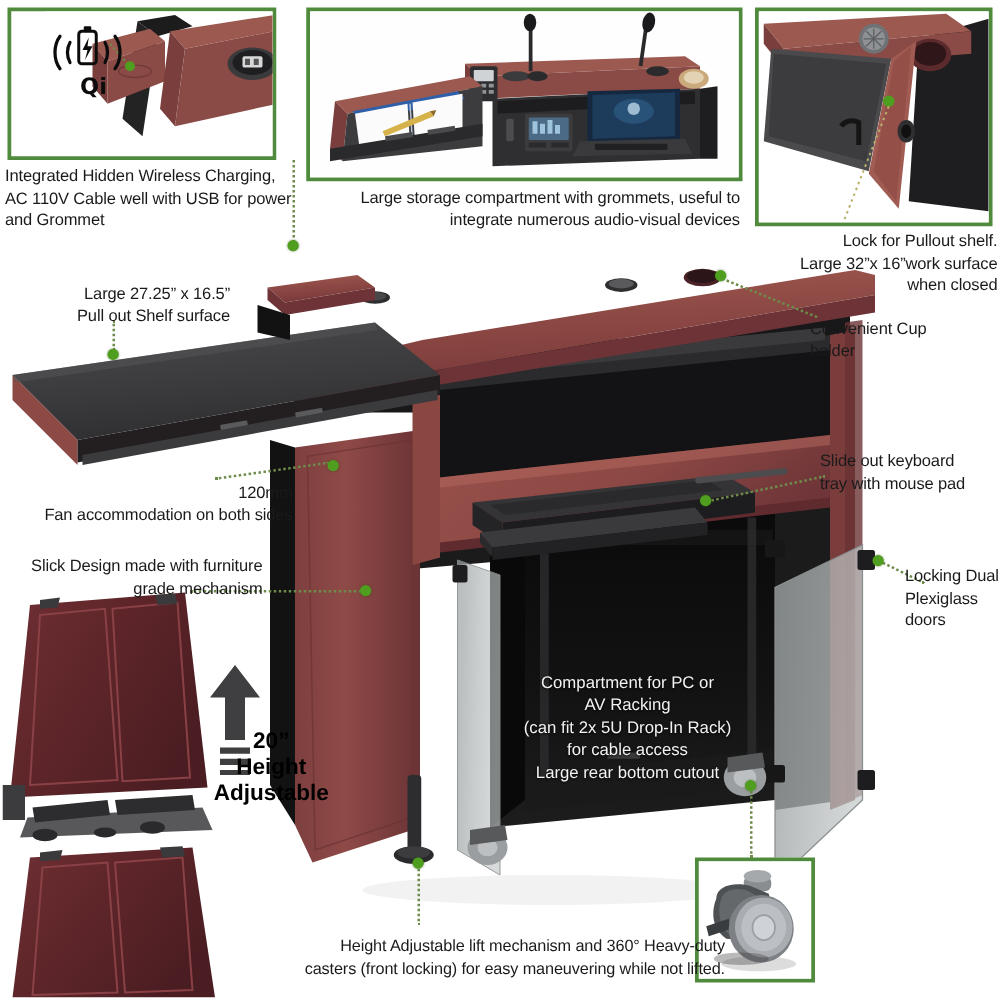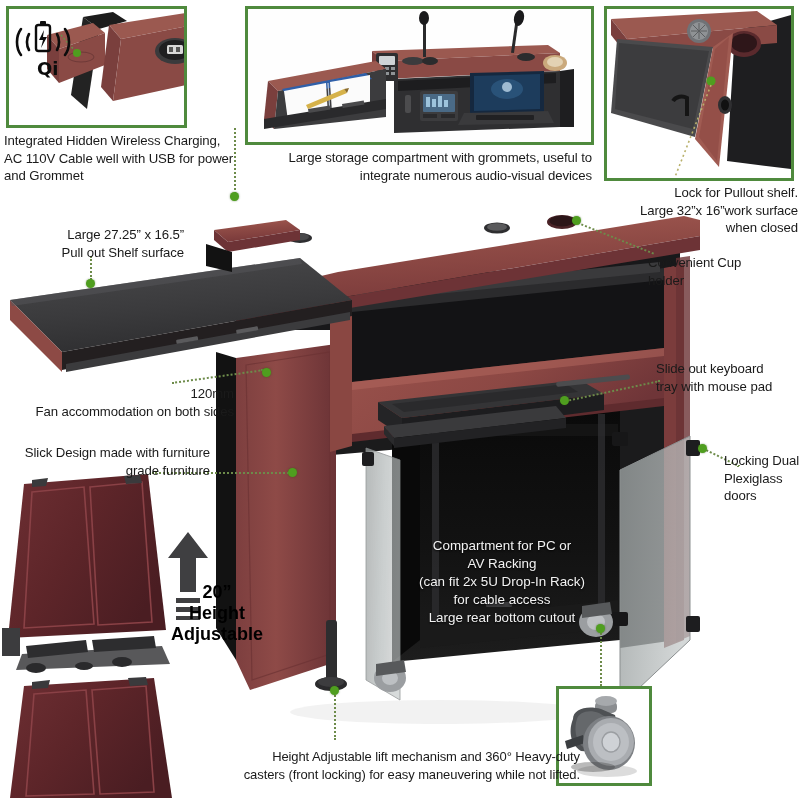--- a/index.html
+++ b/index.html
@@ -217,21 +217,21 @@
     <ellipse cx="390" cy="678" rx="8" ry="7" fill="#bdc0c3"></ellipse>
     <path d="M376,664 L404,660 L406,672 L376,676 Z" fill="#57595b"></path>
 
     <rect x="326" y="620" width="11" height="62" rx="3" fill="#2d2d2f"></rect>
     <ellipse cx="331" cy="684" rx="16" ry="7" fill="#2a2a2c"></ellipse>
     <ellipse cx="331" cy="682" rx="13" ry="5" fill="#3c3c3e"></ellipse>
 
     <ellipse cx="440" cy="712" rx="150" ry="12" fill="#000" opacity=".05"></ellipse>
   </svg>
 
-  <div class="inset" style="left:6px;top:6px;width:181px;height:122px;">
+  <div class="inset" style="left:6px;top:6px;width:215px;height:122px;padding-left:27px;">
     <svg width="209" height="116" viewBox="0 0 209 116">
       <rect width="209" height="116" fill="#ffffff"></rect>
 
       <path d="M74,8 L104,3 L118,12 L90,20 Z" fill="#1c1c1c"></path>
       <path d="M74,8 L90,20 L78,100 L62,86 Z" fill="#232323"></path>
 
       <path d="M38,26 L84,14 L96,24 L50,40 Z" fill="#9b5950"></path>
       <path d="M38,26 L50,40 L50,74 L38,60 Z" fill="#7a3f3d"></path>
       <path d="M50,40 L96,24 L96,56 L50,74 Z" fill="#8a4a45"></path>
 
@@ -485,21 +485,21 @@
     <div>Pull out Shelf surface</div>
   </div>
 
   <div class="cap ctr" style="left:14px;top:385px;width:220px;">
     <div>120mm</div>
     <div>Fan accommodation on both sides</div>
   </div>
 
   <div class="cap ctr" style="left:2px;top:444px;width:208px;">
     <div>Slick Design made with furniture</div>
-    <div>grade furniture</div>
+    <div>grade mechanism</div>
   </div>
 
   <div class="cap rt" style="left:648px;top:254px;width:140px;">
     <div>Convenient Cup</div>
     <div>holder</div>
   </div>
 
   <div class="cap rt" style="left:656px;top:360px;width:146px;">
     <div>Slide out keyboard</div>
     <div>tray with mouse pad</div>

